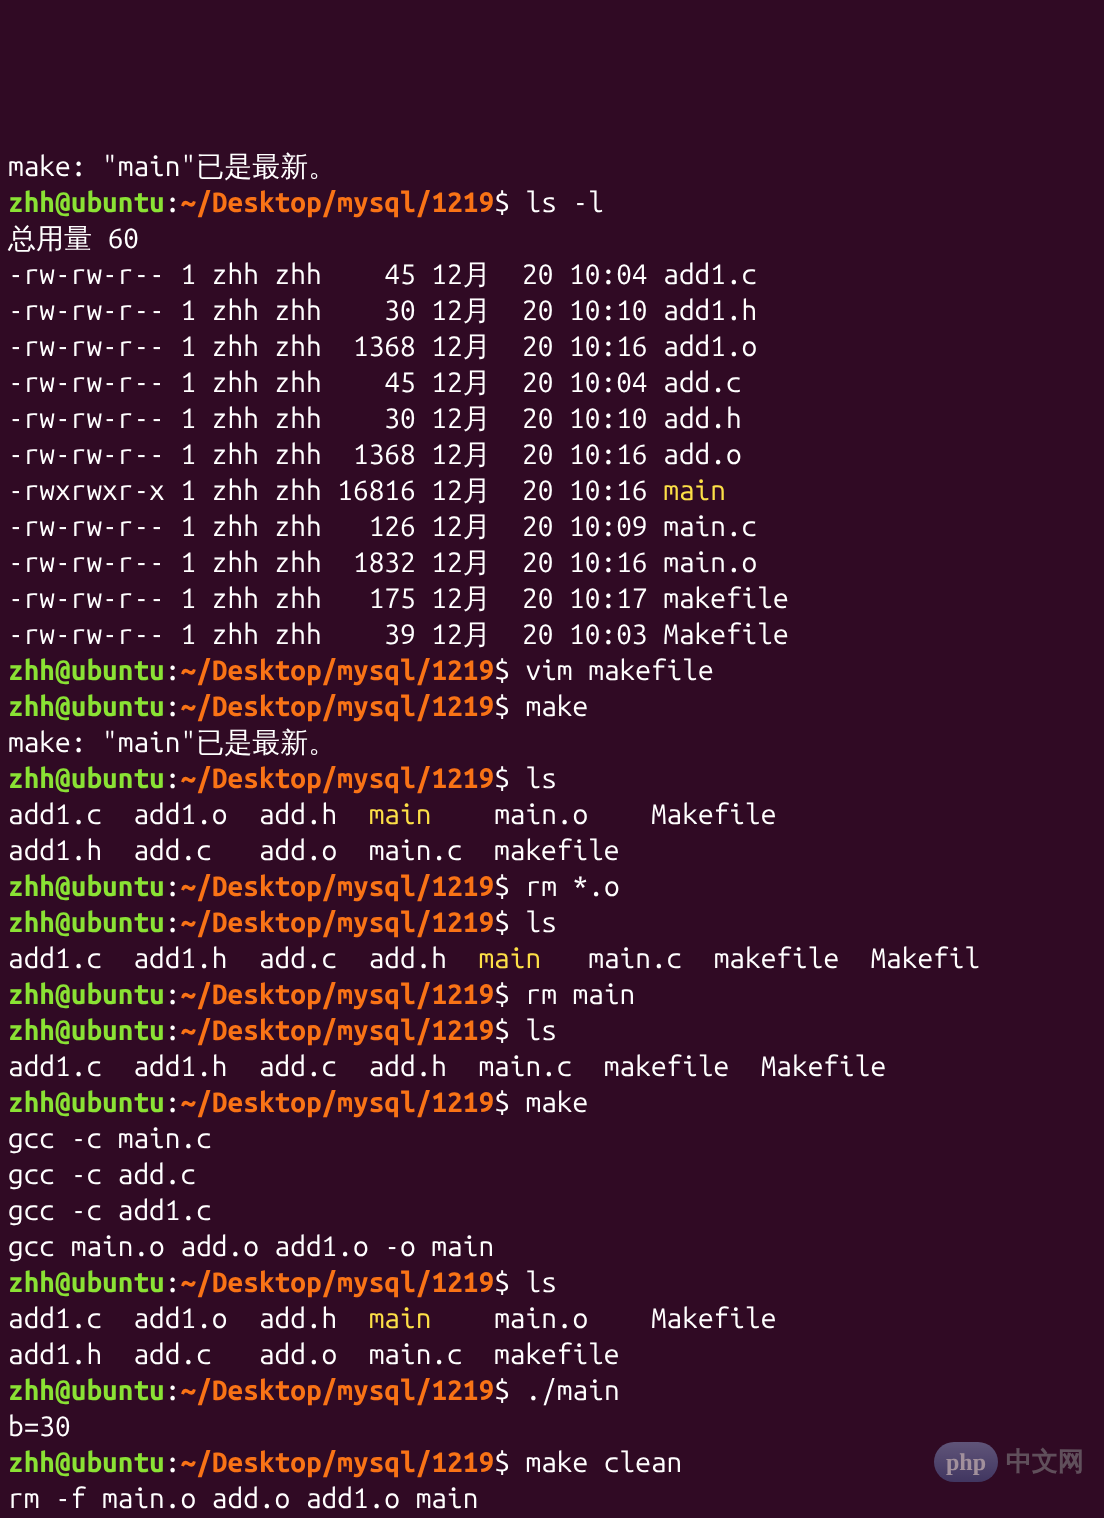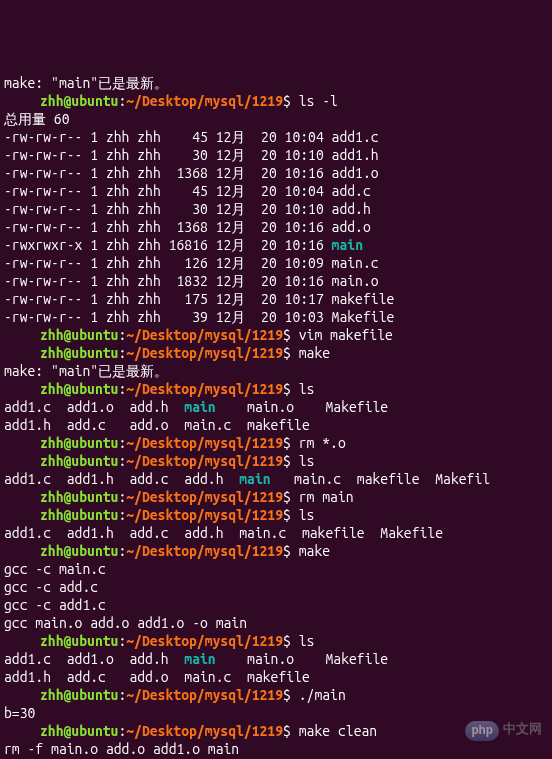--- a/index.html
+++ b/index.html
@@ -8,36 +8,36 @@
       color: #ffffff;
       font-family: "Ubuntu Mono", "DejaVu Sans Mono", monospace;
       font-size: 14px;
       line-height: 18px;
       padding: 2px 4px;
       width: 552px;
       height: 759px;
       overflow: hidden;
       white-space: pre;
     }
-    .user { color: #8ae234; font-weight: bold; margin-left: 36px; }
+    .user { color: #8ae234; font-weight: bold; }
     .path { color: #f97316; font-weight: bold; }
-    .exec { color: #14b8a6; font-weight: bold; }
+    .exec { color: #fde047; font-weight: normal; }
     .colon { color: #ffffff; }
     .dollar { color: #ffffff; }
     .watermark {
       position: absolute;
       right: 10px;
       bottom: 18px;
       opacity: 0.55;
-      font-family: Liberation Mono, monospace;
+      font-family: Liberation Serif, serif;
       font-size: 13px;
       font-weight: bold;
       color: #888;
       display: flex;
-      align-items: flex-start;
+      align-items: center;
       gap: 4px;
       padding-left: 24px;
     }
     .php-badge {
       background: linear-gradient(#8892bf, #4f5b93);
       color: #fff;
       border-radius: 10px;
       padding: 1px 6px;
       font-size: 12px;
     }

